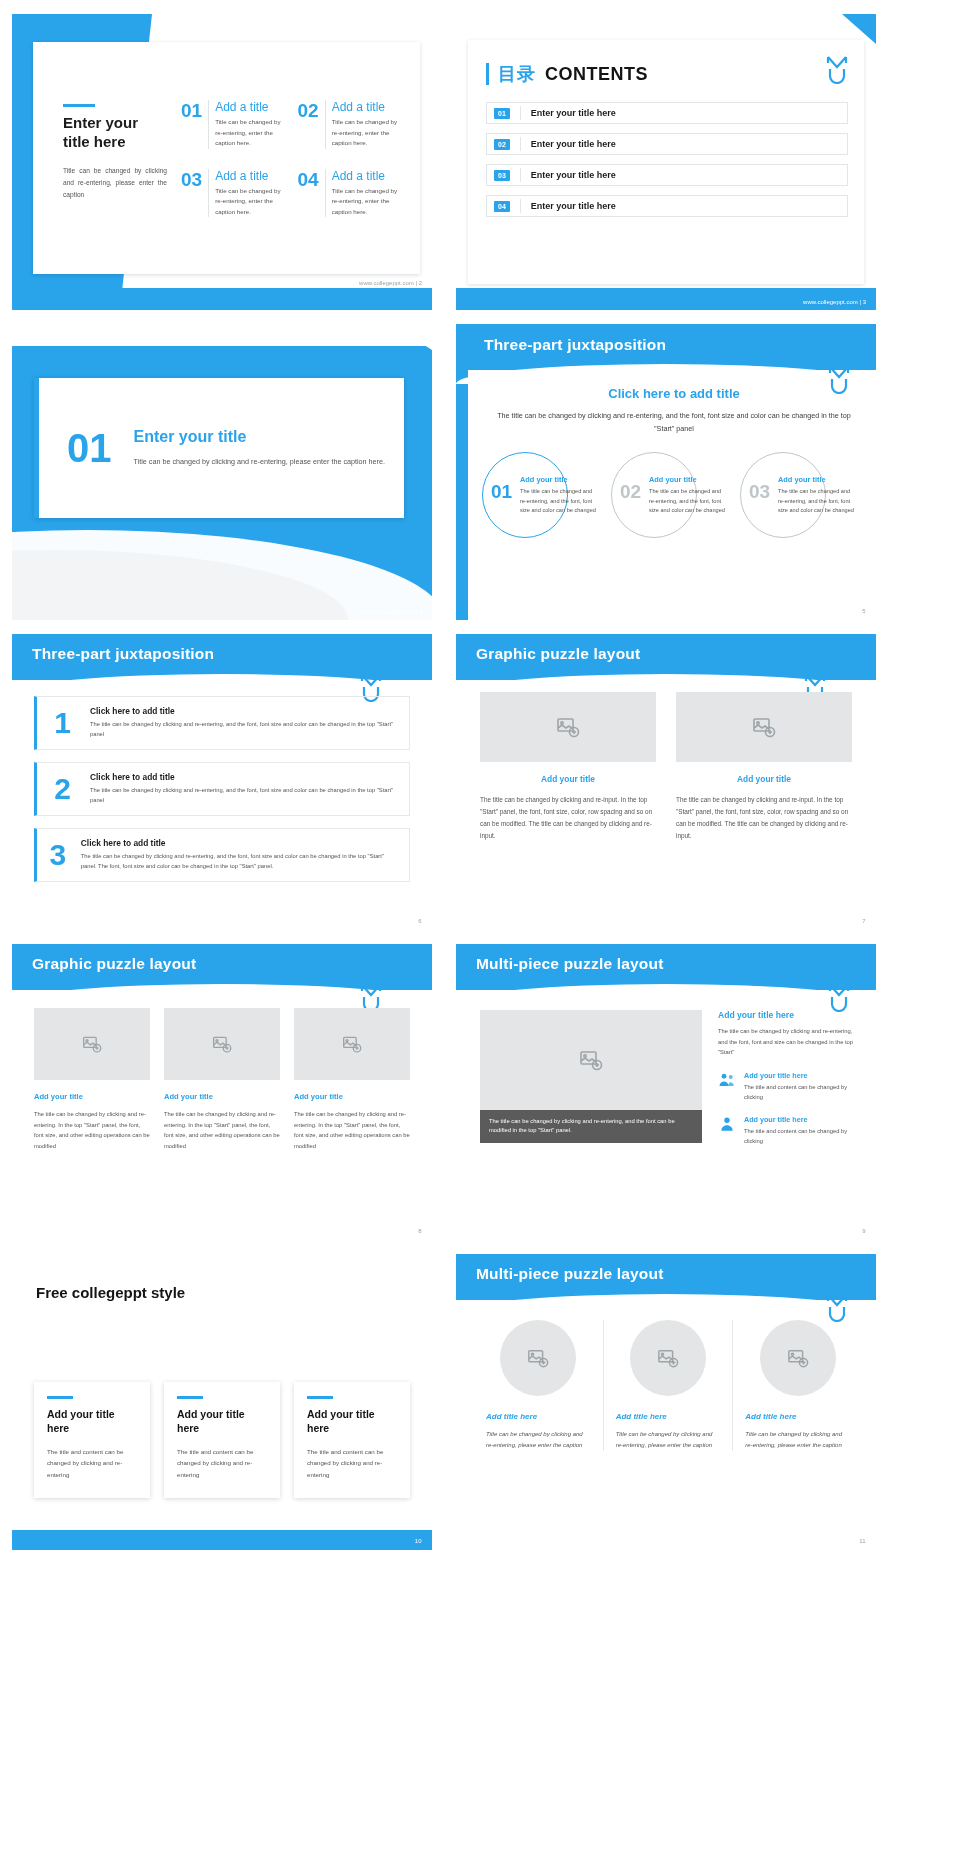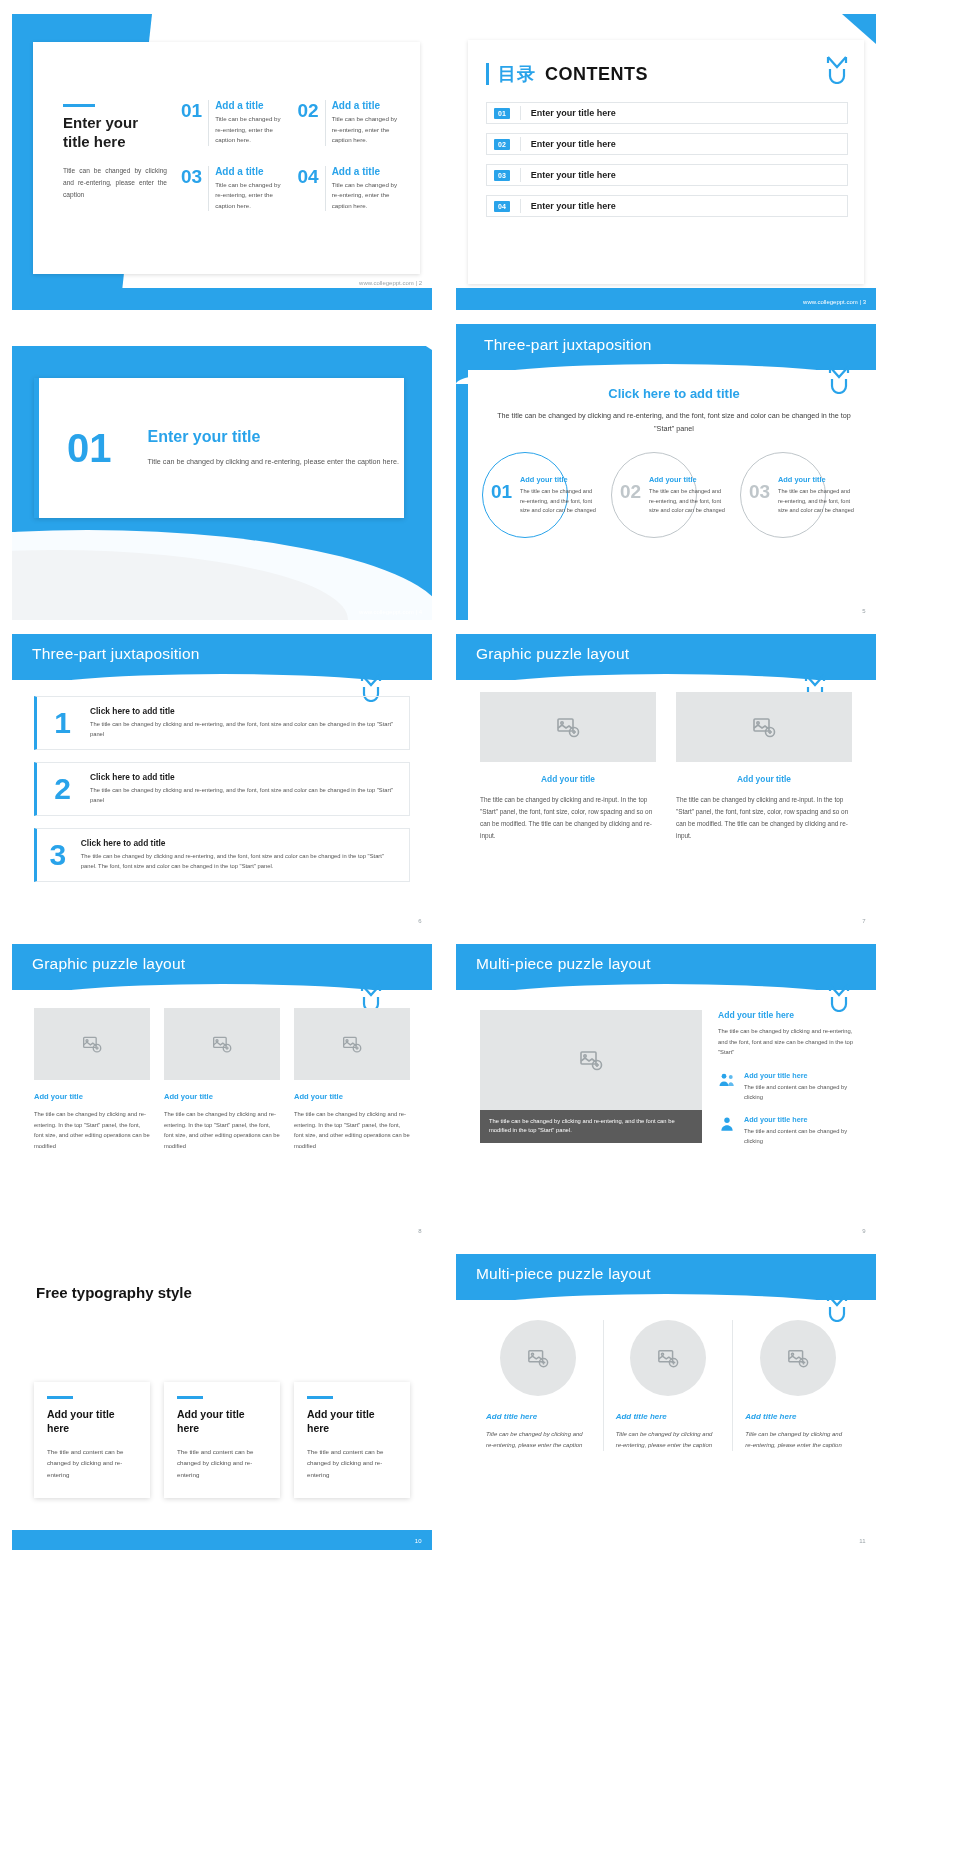--- a/index.html
+++ b/index.html
@@ -21,21 +21,21 @@
   .slide {
     position:relative;
     width:420px; height:296px;
     background:#ffffff;
     overflow:hidden;
     box-shadow:0 0 0 1px #eceff1;
   }
   .slide.flush { box-shadow:none; }
   .hdr-title {
     position:absolute; left:20px; top:11px;
-    color:#fff; font-size:15.5px; font-weight:normal; letter-spacing:.2px;
+    color:#fff; font-size:15.5px; font-weight:bold; letter-spacing:.2px;
   }
   .logo {
     position:absolute; right:22px; top:46px;
     width:26px; height:30px; color:#29a3ea;
   }
   .logo svg{width:100%;height:100%;display:block}
   .pgnum {
     position:absolute; right:10px; bottom:6px;
     font-size:6px; color:#9aa3a8; letter-spacing:.3px;
   }
@@ -64,21 +64,21 @@
   .s2-rule{ width:32px; height:3px; background:#29a3ea; margin-bottom:7px;}
   .s2-h1{ font-size:15px; font-weight:bold; color:#1c1c1c; line-height:1.25; }
   .s2-p{ font-size:6.6px; color:#555; line-height:1.85; margin-top:13px; text-align:justify;}
   .s2-items{
     position:absolute; left:148px; top:58px; right:22px;
     display:grid; grid-template-columns:1fr 1fr; gap:20px 16px;
   }
   .s2-item{ display:flex; gap:6px; }
   .s2-num{ font-size:19px; font-weight:bold; color:#29a3ea; line-height:1; padding-top:1px;}
   .s2-body{ border-left:1px solid #dfe4e7; padding-left:6px; }
-  .s2-t{ font-size:10px; font-weight:bold; color:#29a3ea; margin-bottom:3px;}
+  .s2-t{ font-size:12px; font-weight:normal; color:#29a3ea; margin-bottom:3px;}
   .s2-d{ font-size:6.2px; color:#555; line-height:1.7; }
 
   
   .s3-tri{
     position:absolute; right:0; top:0; width:0; height:0;
     border-top:30px solid #29a3ea; border-left:34px solid transparent;
   }
   .s3-card{
     position:absolute; left:12px; top:26px; right:12px; bottom:26px;
     background:#fff; box-shadow:0 1px 4px rgba(0,0,0,.13);
@@ -123,21 +123,21 @@
     content:""; position:absolute; right:0; top:0;
     border-top:26px solid #fff; border-right:0; border-left:40px solid transparent;
   }
   .s4-card{
     position:absolute; left:22px; top:54px; right:28px; height:140px;
     background:#fff; box-shadow:0 1px 5px rgba(0,0,0,.16);
     border-left:5px solid #29a3ea;
     display:flex; align-items:center;
   }
   .s4-num{ font-size:40px; font-weight:bold; color:#29a3ea; margin-left:28px; line-height:1;}
-  .s4-txt{ margin-left:36px; }
+  .s4-txt{ margin-left:22px; }
   .s4-t{ font-size:16px; font-weight:bold; color:#29a3ea; margin-bottom:9px;}
   .s4-d{ font-size:7.2px; color:#555; line-height:1.85; }
 
   
   .s5-leftblue{
     position:absolute; left:0; top:0; width:12px; height:100%; background:#29a3ea;
   }
   .hdr-curve{
     position:absolute; left:0; top:0; width:100%; height:46px;
     background:#29a3ea;
@@ -574,21 +574,21 @@
         <span>
           <span class="s9-it" style="display:block">Add your title here</span>
           <span class="s9-id" style="display:block">The title and content can be changed by clicking</span>
         </span>
       </div>
     </div>
     <div class="pgnum">9</div>
   </div>
 
   <div class="slide flush">
-    <div class="s10-h">Free typography style</div>
+    <div class="s10-h">Free collegeppt style</div>
     <div class="s10-cards">
       <div class="s10-card">
         <div class="s10-rule"></div>
         <div class="s10-t">Add your title here</div>
         <div class="s10-d">The title and content can be changed by clicking and re-entering</div>
       </div>
       <div class="s10-card">
         <div class="s10-rule"></div>
         <div class="s10-t">Add your title here</div>
         <div class="s10-d">The title and content can be changed by clicking and re-entering</div>

